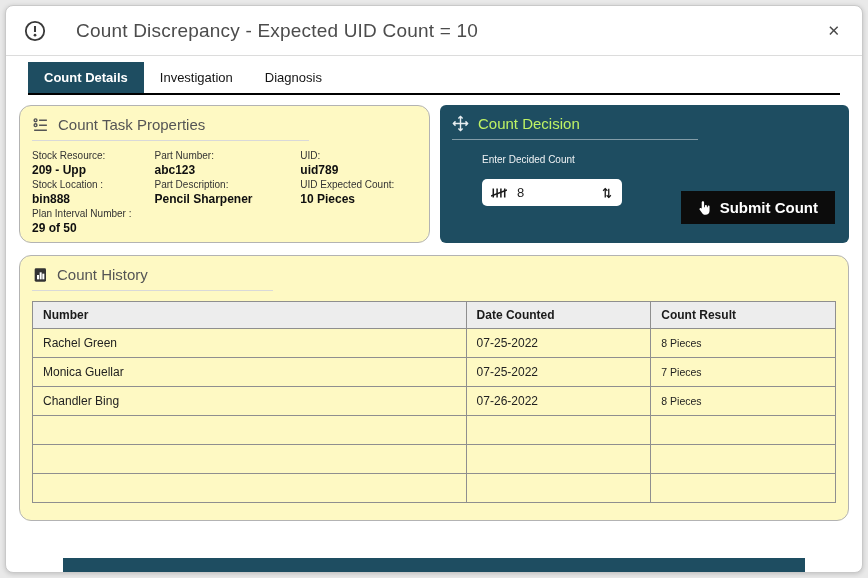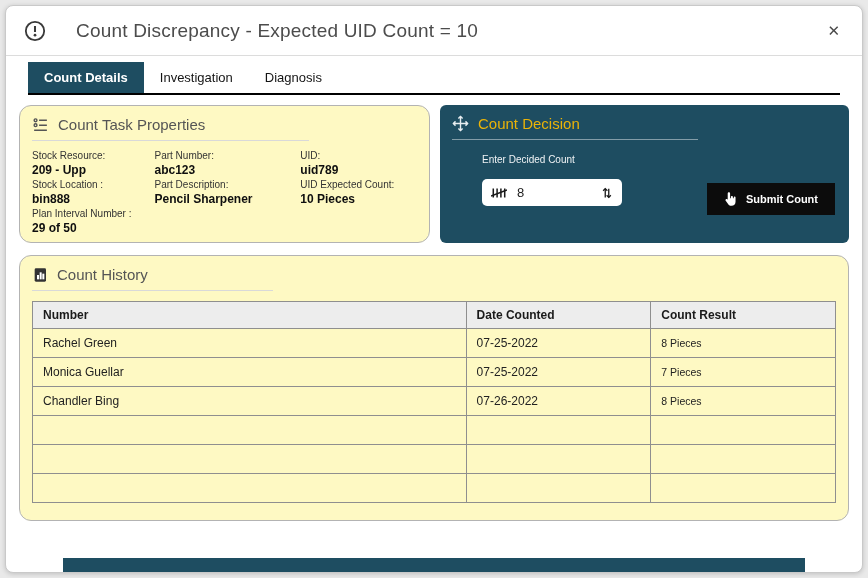--- a/index.html
+++ b/index.html
@@ -56,39 +56,39 @@
   .field-label { font-size:10px; color:#333; }
   .field-value { font-size:12px; font-weight:bold; color:#0f0f0f; margin-top:2px; }
   .field-7 { grid-column:1 / 2; }
   
   .decision-panel {
     flex:1; height:138px;
     background:#1e4d61; border:none; border-radius:6px;
     position:relative; color:#fff;
     padding:10px 12px;
   }
-  .decision-panel .panel-title { color:#eab308; border-bottom-color:rgba(255,255,255,.45); width:64%; }
+  .decision-panel .panel-title { color:#bef264; border-bottom-color:rgba(255,255,255,.45); width:64%; }
   .decided-label { font-size:10px; margin:14px 0 14px 30px; color:#f0f3f5; }
   .count-input-wrap {
     margin-left:30px; width:140px;
     background:#fff; border-radius:5px;
     display:flex; align-items:center; gap:8px;
     padding:5px 9px;
   }
   .count-input {
     border:none; outline:none; flex:1; min-width:0;
     font-size:13px; color:#222;
     font-family:"Liberation Sans", sans-serif;
   }
   .spinner { cursor:pointer; display:flex; align-items:center; }
   .submit-btn {
-    position:absolute; right:14px; bottom:28px;
+    position:absolute; right:14px; bottom:19px;
     background:#0c0c0c; color:#fff;
     display:flex; align-items:center; gap:9px;
-    padding:8px 17px; font-size:11px; font-weight:bold;
+    padding:8px 17px; font-size:15px; font-weight:bold;
     cursor:pointer;
   }
   
   .history-panel { margin-top:12px; height:266px; }
   .history-panel .panel-title { width:30%; }
   table { width:100%; border-collapse:collapse; margin-top:10px; table-layout:fixed; }
   th, td { border:1px solid #8f8f8f; padding:6px 10px; text-align:left; overflow:hidden; white-space:nowrap; }
   th { background:#ededed; font-size:12px; color:#1a1a1a; font-weight:bold; }
   td { font-size:12px; color:#222; height:29px; }
   td.result { font-size:10.5px; }

